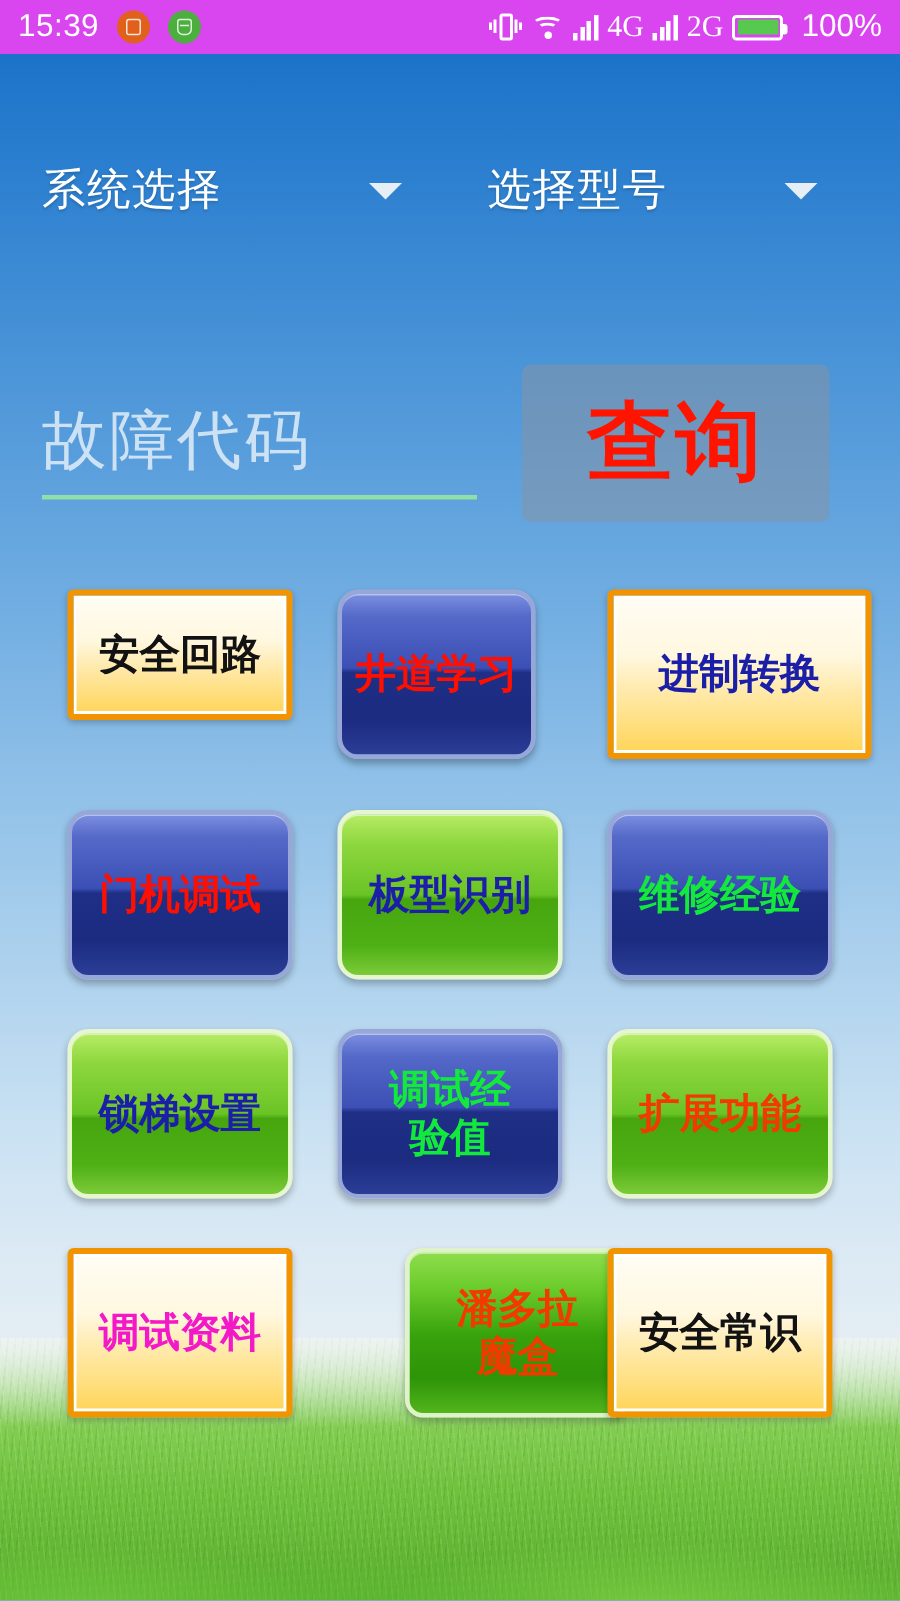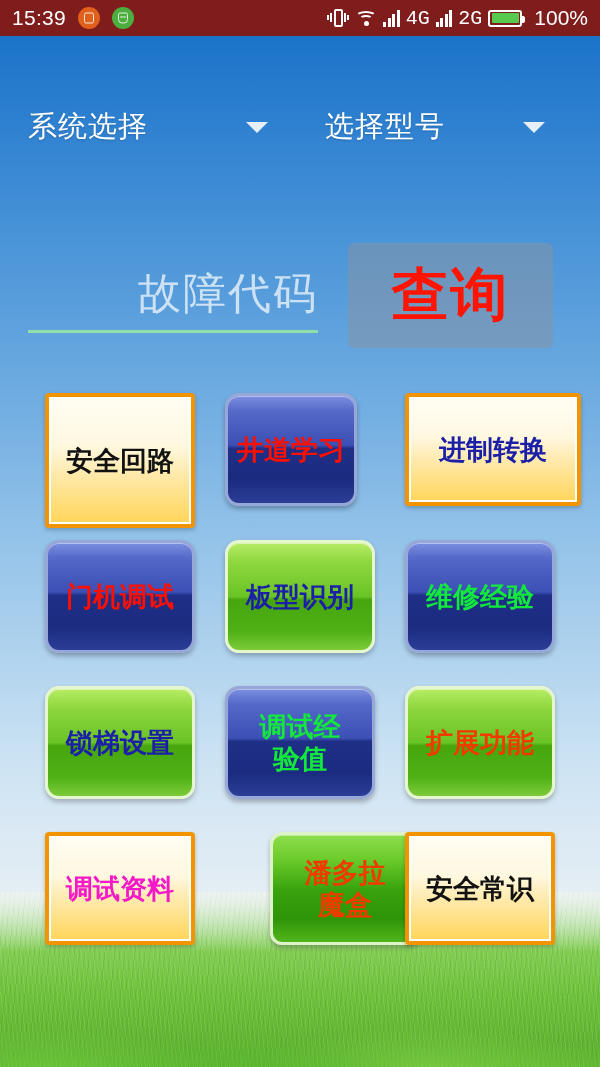--- a/index.html
+++ b/index.html
@@ -17,21 +17,21 @@
     height: 1067px;
     overflow: hidden;
     background: #1b72c8;
   }
 
   
   #statusbar {
     position: absolute;
     top: 0; left: 0;
     width: 600px; height: 36px;
-    background: #7f1d1d;
+    background: #d946ef;
     display: flex;
     align-items: center;
     padding: 0 12px;
     z-index: 50;
   }
   #clock {
     color: #fff;
     font-size: 21px;
     letter-spacing: .3px;
     font-family: "Liberation Sans", sans-serif;
@@ -129,21 +129,21 @@
     width: 3px;
     background: #fff;
   }
   .bars span:nth-child(1) { height: 5px; }
   .bars span:nth-child(2) { height: 9px; }
   .bars span:nth-child(3) { height: 13px; }
   .bars span:nth-child(4) { height: 17px; }
 
   .net-label {
     font-size: 20px;
-    font-family: Liberation Mono, monospace;
+    font-family: Liberation Serif, serif;
     letter-spacing: 0;
     text-align: center;
   }
 
   .battery {
     position: relative;
     width: 34px; height: 17px;
     border: 2px solid #fff;
     border-radius: 3px;
     display: flex;
@@ -238,21 +238,20 @@
   #sel-model  { left: 325px; top: 104px; width: 220px; }
 
   
   #code-field {
     position: absolute;
     left: 28px; top: 258px;
     width: 290px; height: 75px;
     border-bottom: 3px solid #8fe0a8;
     display: flex;
     align-items: center;
-    justify-content: flex-end;
   }
   #code-field .ph {
     color: rgba(255,255,255,.70);
     font-size: 43px;
     letter-spacing: 2px;
   }
   #query-btn {
     position: absolute;
     left: 348px; top: 243px;
     width: 205px; height: 105px;
@@ -388,21 +387,21 @@
   </div>
 
   <div id="code-field">
     <span class="ph">故障代码</span>
   </div>
 
   <div id="query-btn">
     <span class="label">查询</span>
   </div>
 
-  <div class="gbtn style-gold" style="left:45px;top:393px;width:150px;height:135px;font-size:27px;">
+  <div class="gbtn style-gold" style="left:45px;top:393px;width:150px;height:87px;font-size:27px;">
     <span class="lbl t-black">安全回路</span>
   </div>
   <div class="gbtn style-blue" style="left:225px;top:393px;width:132px;height:113px;font-size:27px;">
     <span class="lbl t-red">井道学习</span>
   </div>
   <div class="gbtn style-gold" style="left:405px;top:393px;width:176px;height:113px;font-size:27px;">
     <span class="lbl t-dblue">进制转换</span>
   </div>
 
   <div class="gbtn style-blue" style="left:45px;top:540px;width:150px;height:113px;font-size:27px;">

